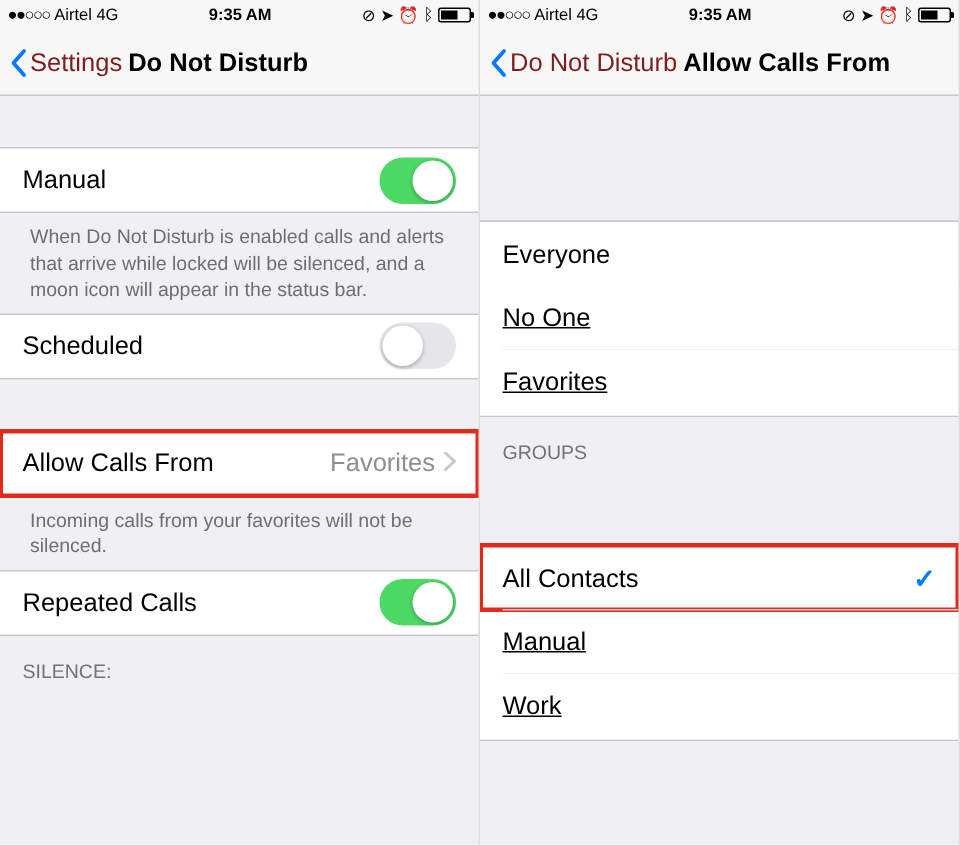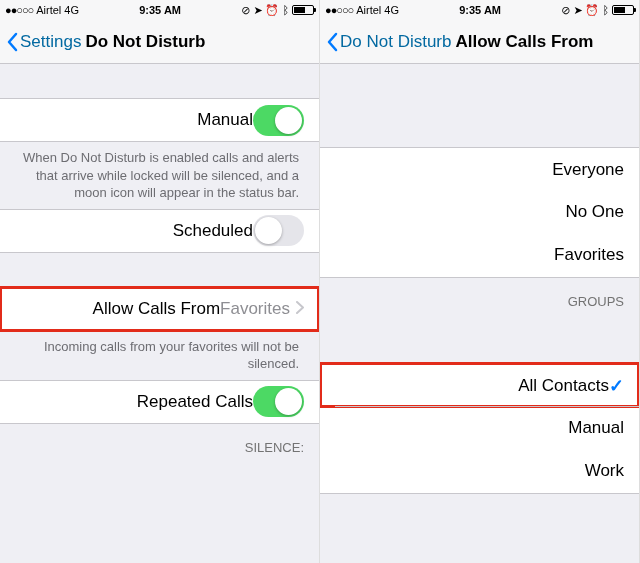--- a/index.html
+++ b/index.html
@@ -37,54 +37,53 @@
     background: #f7f7f8;
     border-bottom: 1px solid #c8c7cc;
     display: flex;
     align-items: center;
     padding: 0 6px;
     position: relative;
   }
   .back-btn {
     display: flex;
     align-items: center;
-    color: #0369a1;
+    color: #7f1d1d;
     font-size: 17px;
   }
   .back-chevron {
     width: 12px; height: 20px;
     margin-right: 2px;
   }
   .nav-title {
     font-size: 17px;
     font-weight: 600;
     color: #000;
     margin-left: 4px;
     white-space: nowrap;
   }
   .content {
     height: calc(563px - 64px);
     overflow: hidden;
-    text-align: right;
   }
   .group-spacer { height: 35px; }
   .row {
     background: #fff;
     border-top: 1px solid #c8c7cc;
     border-bottom: 1px solid #c8c7cc;
     min-height: 44px;
     display: flex;
     align-items: center;
     padding: 0 15px;
     font-size: 17px;
     color: #000;
     margin-top: -1px;
     position: relative;
   }
-  .row + .row { border-top: none; }
+  .row + .row { border-top: none; text-decoration: underline; }
   .row .grow { flex: 1; }
   .row .detail {
     color: #8e8e93;
     font-size: 17px;
     margin-right: 6px;
   }
   .chev-right {
     color: #c7c7cc;
   }
   .footer {

